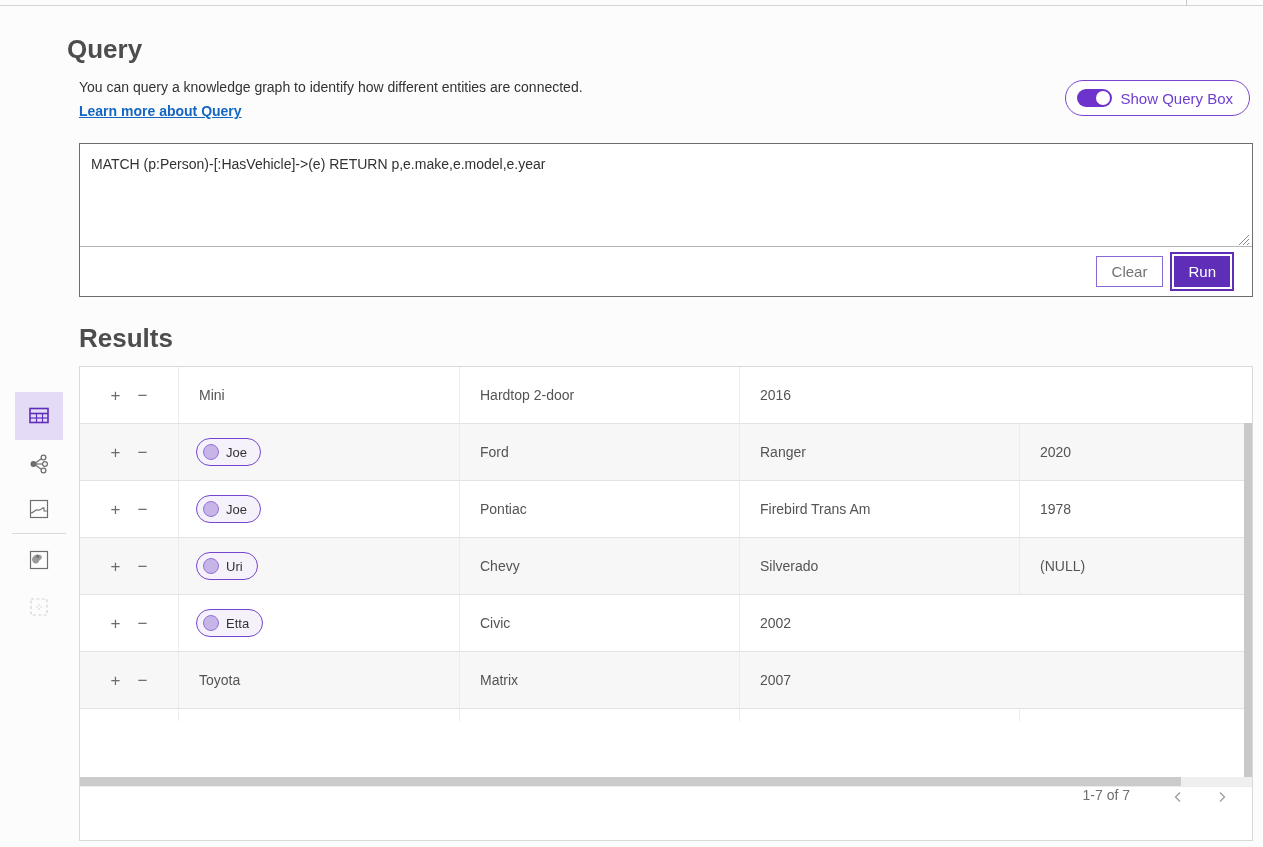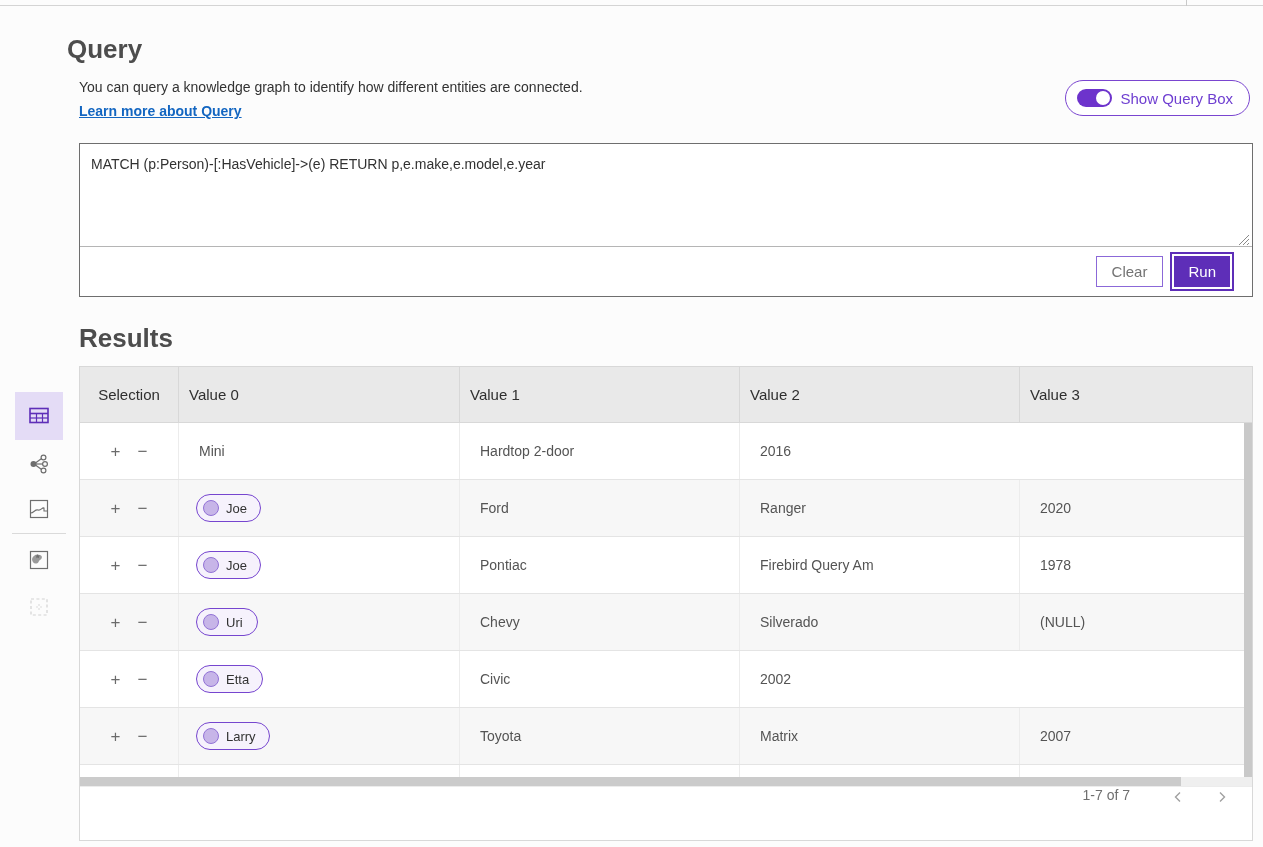--- a/index.html
+++ b/index.html
@@ -186,27 +186,20 @@
     <svg width="22" height="22" viewBox="0 0 22 22">
       <rect x="3" y="3" width="16" height="16" fill="none" stroke="#d2d2d2" stroke-width="1.2" stroke-dasharray="3,2.4"></rect>
       <line x1="8" y1="11" x2="14" y2="11" stroke="#dedede" stroke-width="1.2" stroke-dasharray="2,2"></line>
       <line x1="11" y1="8" x2="11" y2="14" stroke="#dedede" stroke-width="1.2" stroke-dasharray="2,2"></line>
     </svg>
   </div>
 
   <h2 class="r-title">Results</h2>
 
   <div class="table-wrap">
-    <div class="thead">
-      <div class="th center">Selection</div>
-      <div class="th">Value 0</div>
-      <div class="th">Value 1</div>
-      <div class="th">Value 2</div>
-      <div class="th">Value 3</div>
-    </div>
 
     <div class="tbody">
 
       <div class="tr">
         <div class="td sel">
           <button class="pm-btn">+</button>
           <button class="pm-btn">−</button>
         </div>
         <div class="td">Mini</div>
         <div class="td">Hardtop 2-door</div>
@@ -234,21 +227,21 @@
           <button class="pm-btn">+</button>
           <button class="pm-btn">−</button>
         </div>
         <div class="td entity">
           <span class="pill">
             <span class="dot"></span>
             <span class="pill-label">Joe</span>
           </span>
         </div>
         <div class="td">Pontiac</div>
-        <div class="td">Firebird Query Am</div>
+        <div class="td">Firebird Trans Am</div>
         <div class="td">1978</div>
       </div>
 
       <div class="tr alt">
         <div class="td sel">
           <button class="pm-btn">+</button>
           <button class="pm-btn">−</button>
         </div>
         <div class="td entity">
           <span class="pill">
@@ -273,26 +266,20 @@
           </span>
         </div>
         <div class="td">Civic</div>
         <div class="td">2002</div>
       </div>
 
       <div class="tr alt">
         <div class="td sel">
           <button class="pm-btn">+</button>
           <button class="pm-btn">−</button>
-        </div>
-        <div class="td entity">
-          <span class="pill">
-            <span class="dot"></span>
-            <span class="pill-label">Larry</span>
-          </span>
         </div>
         <div class="td">Toyota</div>
         <div class="td">Matrix</div>
         <div class="td">2007</div>
       </div>
 
       <div class="tr">
         <div class="td sel">
           
           

